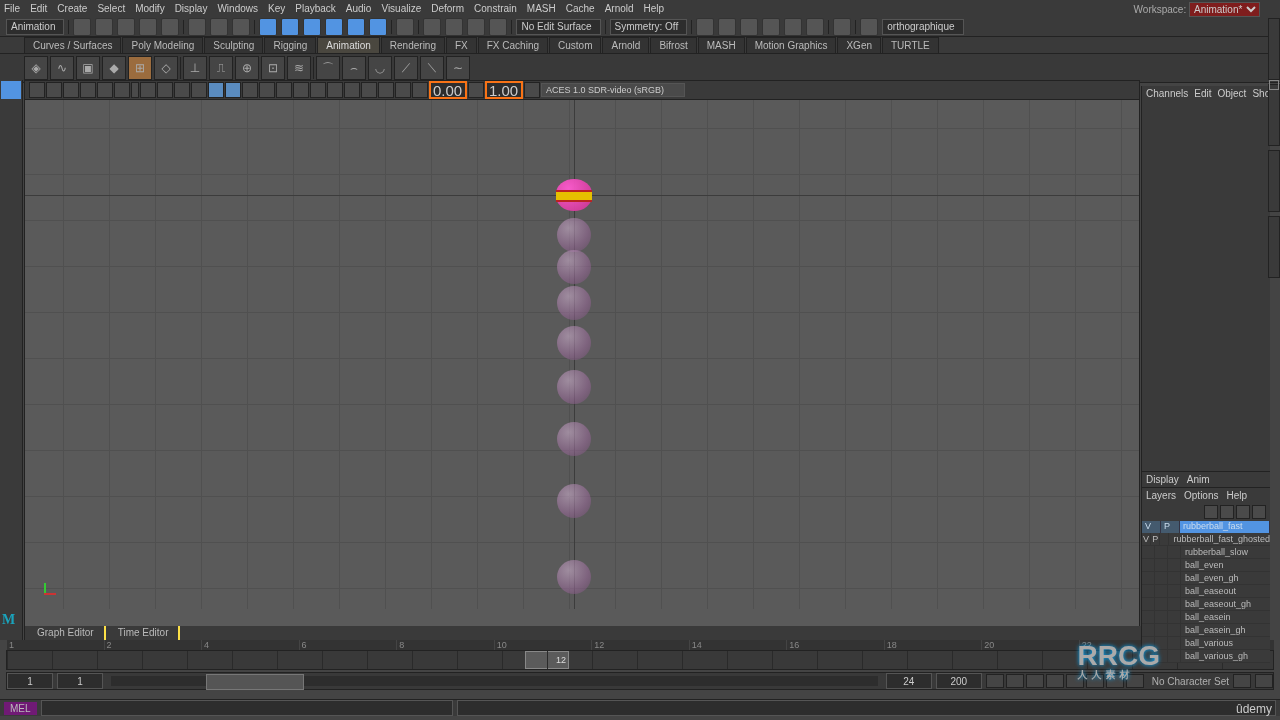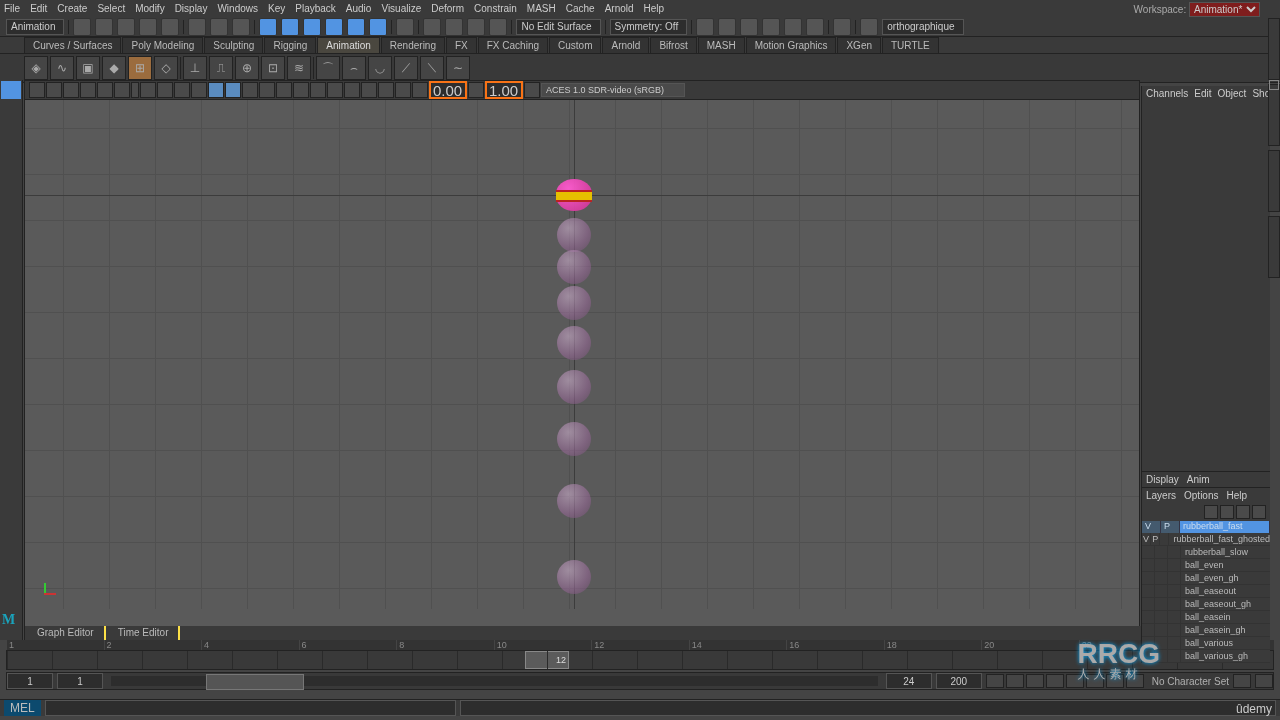--- a/index.html
+++ b/index.html
@@ -54,40 +54,40 @@
 .timeslider{position:absolute;left:6px;top:650px;right:6px;height:18px;background:#393939;border:1px solid #222}
 .timeslider .tick{position:absolute;top:0;bottom:0;width:1px;background:#2a2a2a}
 .timeslider .head{position:absolute;top:0;bottom:0;background:#5b5b5b;border:1px solid #888;width:44px;left:518px;color:#ddd;font-size:9px;text-align:right;padding-right:2px;line-height:16px;box-sizing:border-box}
 .rangebar{position:absolute;left:6px;top:672px;right:6px;height:16px;background:#393939;display:flex;align-items:center;gap:4px;border:1px solid #222}
 .rangebar input{background:#2d2d2d;border:1px solid #555;color:#ccc;font-size:10px;width:40px;height:12px;text-align:center}
 .rangebar .slider{flex:1;height:10px;background:#2d2d2d;position:relative;margin:0 4px}
 .rangebar .slider .hnd{position:absolute;left:95px;top:-2px;width:96px;height:14px;background:#555;border:1px solid #777}
 .rangebar .rbtns{display:flex;gap:2px;margin-left:auto;padding-right:4px}
 .rangebar .rb{width:16px;height:12px;background:#454545;border:1px solid #222}
 .cmdline{position:absolute;left:0;bottom:4px;right:0;height:16px;background:#3a3a3a;display:flex;align-items:center;gap:4px;padding:0 4px;border-top:1px solid #222}
-.cmdline .lbl{background:#0c4a6e;padding:1px 6px;font-size:12px;color:#bbb}
+.cmdline .lbl{background:#701a75;padding:1px 6px;font-size:10px;color:#bbb}
 .cmdline input{flex:1;background:#2d2d2d;border:1px solid #555;color:#ccc;font-size:10px;height:12px}
 .rightpanel{position:absolute;right:10px;top:86px;width:128px;background:#3a3a3a;border-left:1px solid #222}
 .rtabs{display:flex;gap:6px;padding:2px 4px;font-size:10px;color:#ccc}
 .rview{height:370px;background:#3a3a3a}
 .rsub{display:flex;gap:8px;padding:2px 4px;font-size:10px;color:#ccc;border-top:1px solid #222}
 .ricons{display:flex;justify-content:flex-end;gap:2px;padding:2px 4px}
 .ricons .ri{width:12px;height:12px;background:#4a4a4a;border:1px solid #222}
 .layerhdr{display:flex;background:#445a6e;height:12px;font-size:9px;color:#cde}
 .layerhdr span{padding:0 3px;border-right:1px solid #334}
 .layerlist{font-size:9px;color:#bbb}
 .layerlist .lr{display:flex;height:12px;line-height:12px;border-bottom:1px solid #333}
 .layerlist .lr .c{width:12px;text-align:center;border-right:1px solid #333}
 .layerlist .lr .n{padding-left:4px;flex:1}
 .mayalogo{position:absolute;left:2px;bottom:90px;width:18px;height:18px;font-size:14px;font-weight:bold;color:#1aa3bc;font-family:'Times New Roman',serif}
 .farrighticons{position:absolute;right:2px;top:18px;width:10px;display:flex;flex-direction:column;gap:4px}
 .farrighticons .fi{width:10px;height:60px;background:#3a3a3a;border:1px solid #222}
 .udemy{position:absolute;right:8px;bottom:4px;color:#ccc;font-size:12px;font-weight:normal}
 .rrcg{position:absolute;right:120px;bottom:40px;color:#aaa;font:bold 28px/1 Arial;text-shadow:0 0 4px #0af}
-.rrcg .sub{display:block;font-size:12px;letter-spacing:4px;font-weight:normal}
+.rrcg .sub{display:block;font-size:10px;letter-spacing:4px;font-weight:bold}
 .rgear{position:absolute;right:1px;top:80px;width:8px;height:8px;border:1px solid #888}
 </style>
 </head>
 <body>
 
 <div class="menubar">
   <span>File</span>
   <span>Edit</span>
   <span>Create</span>
   <span>Select</span>

